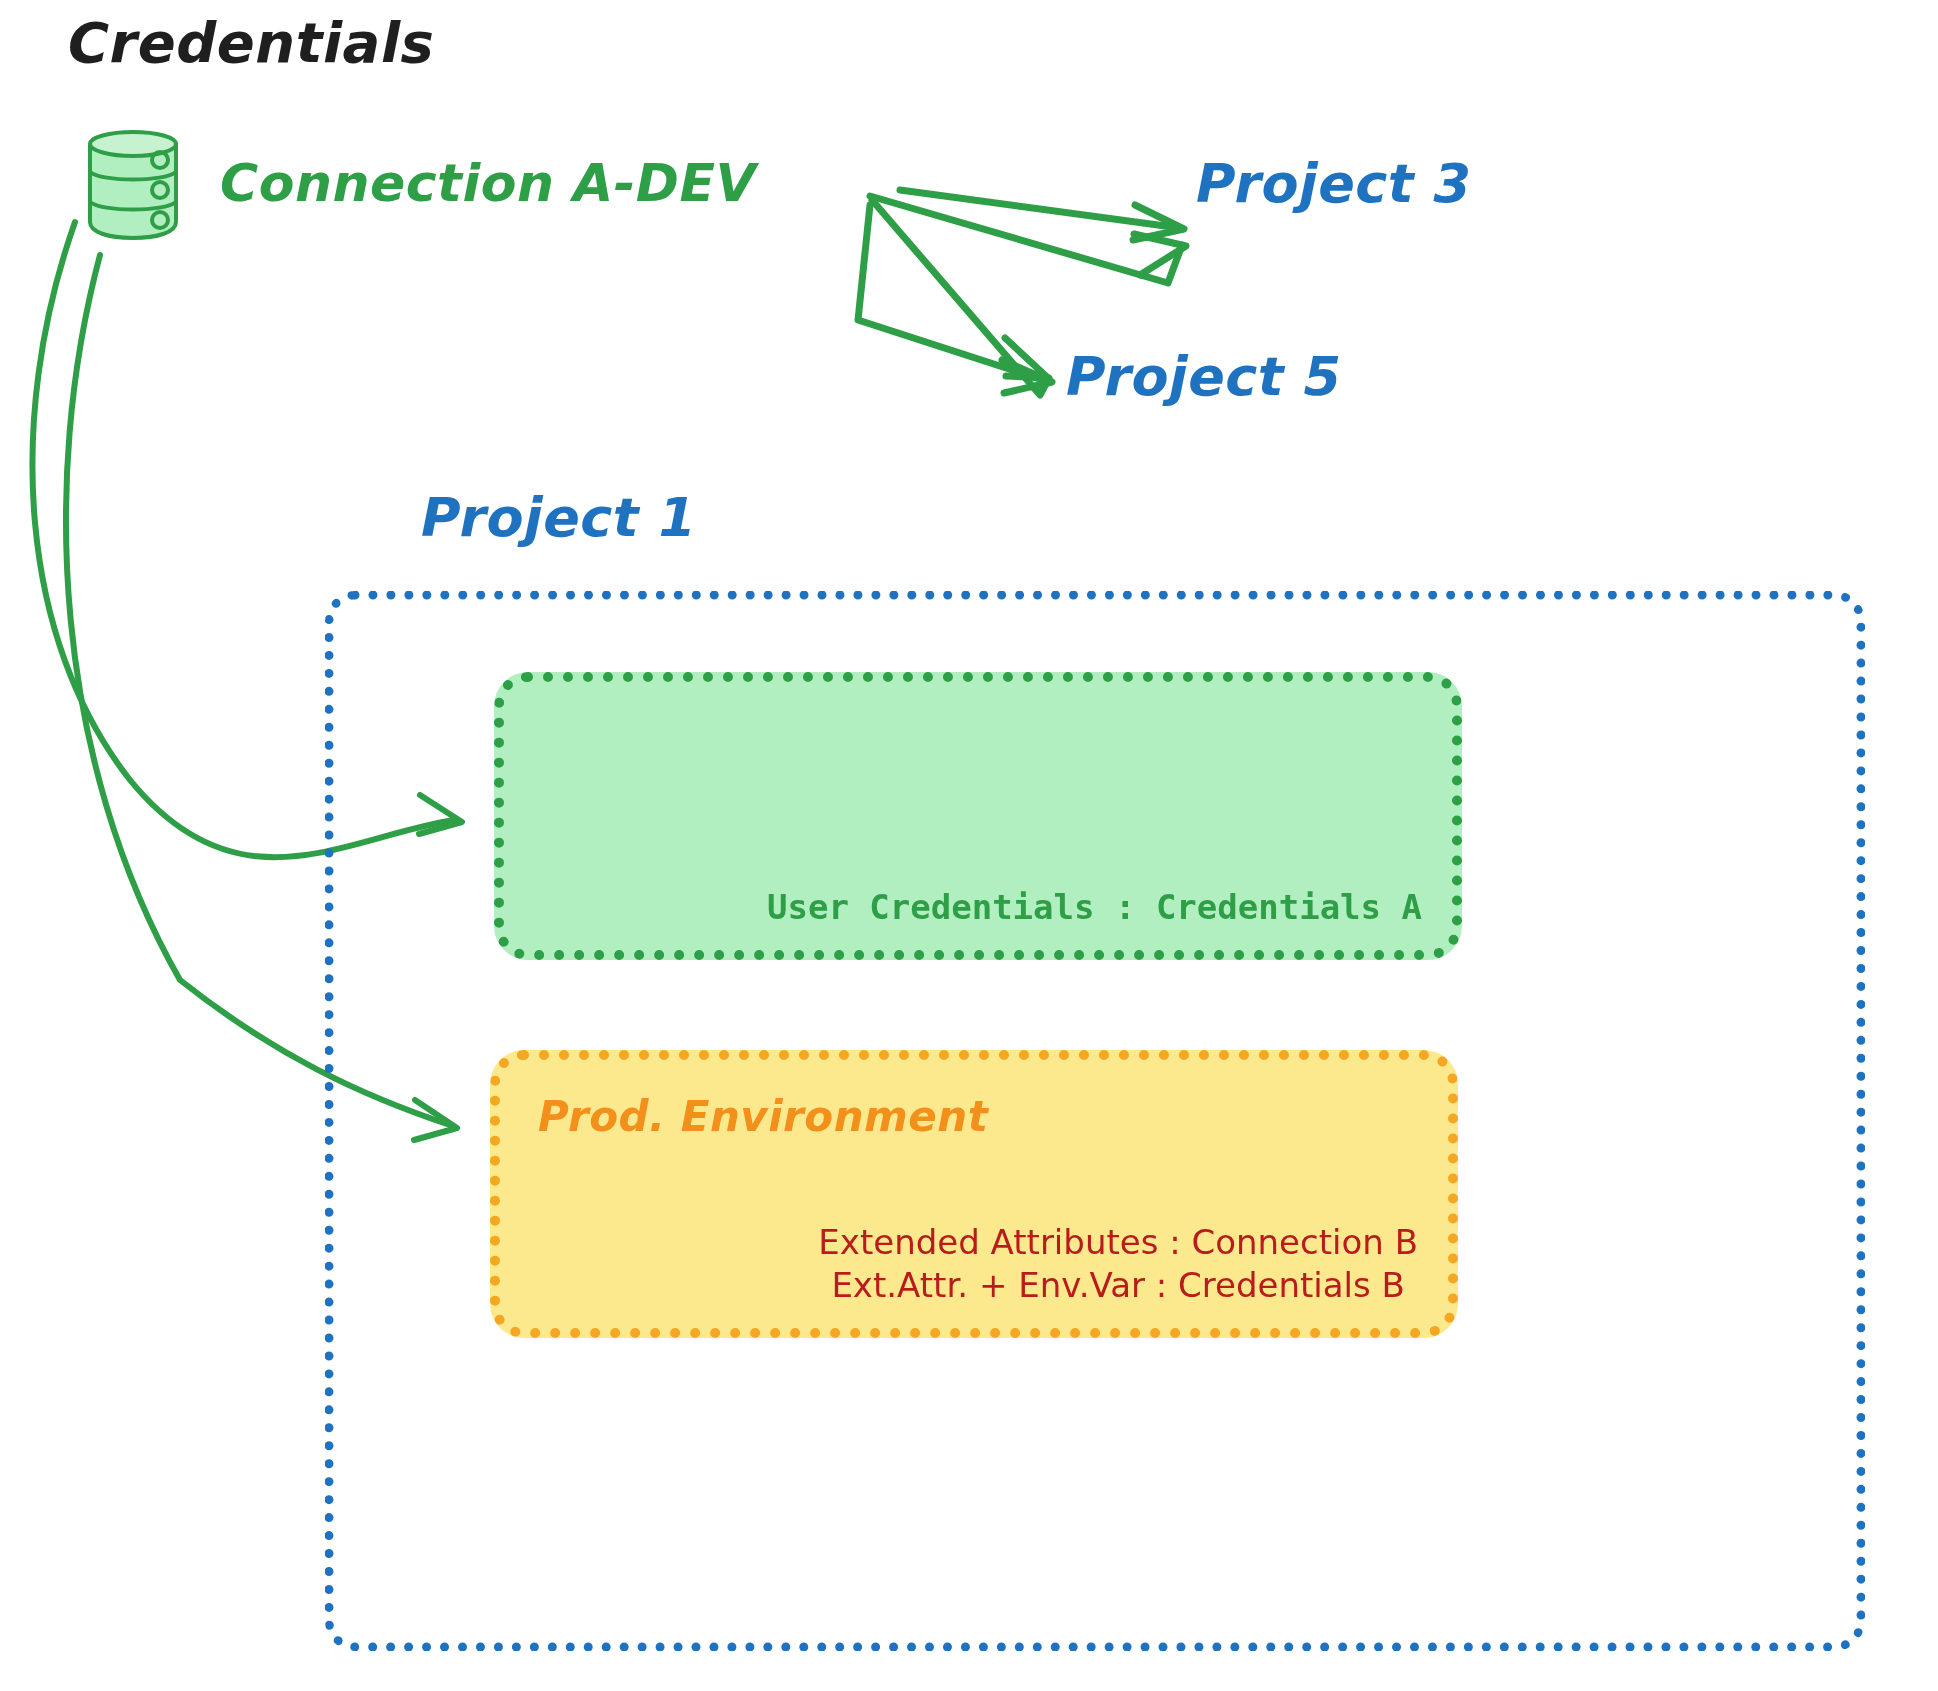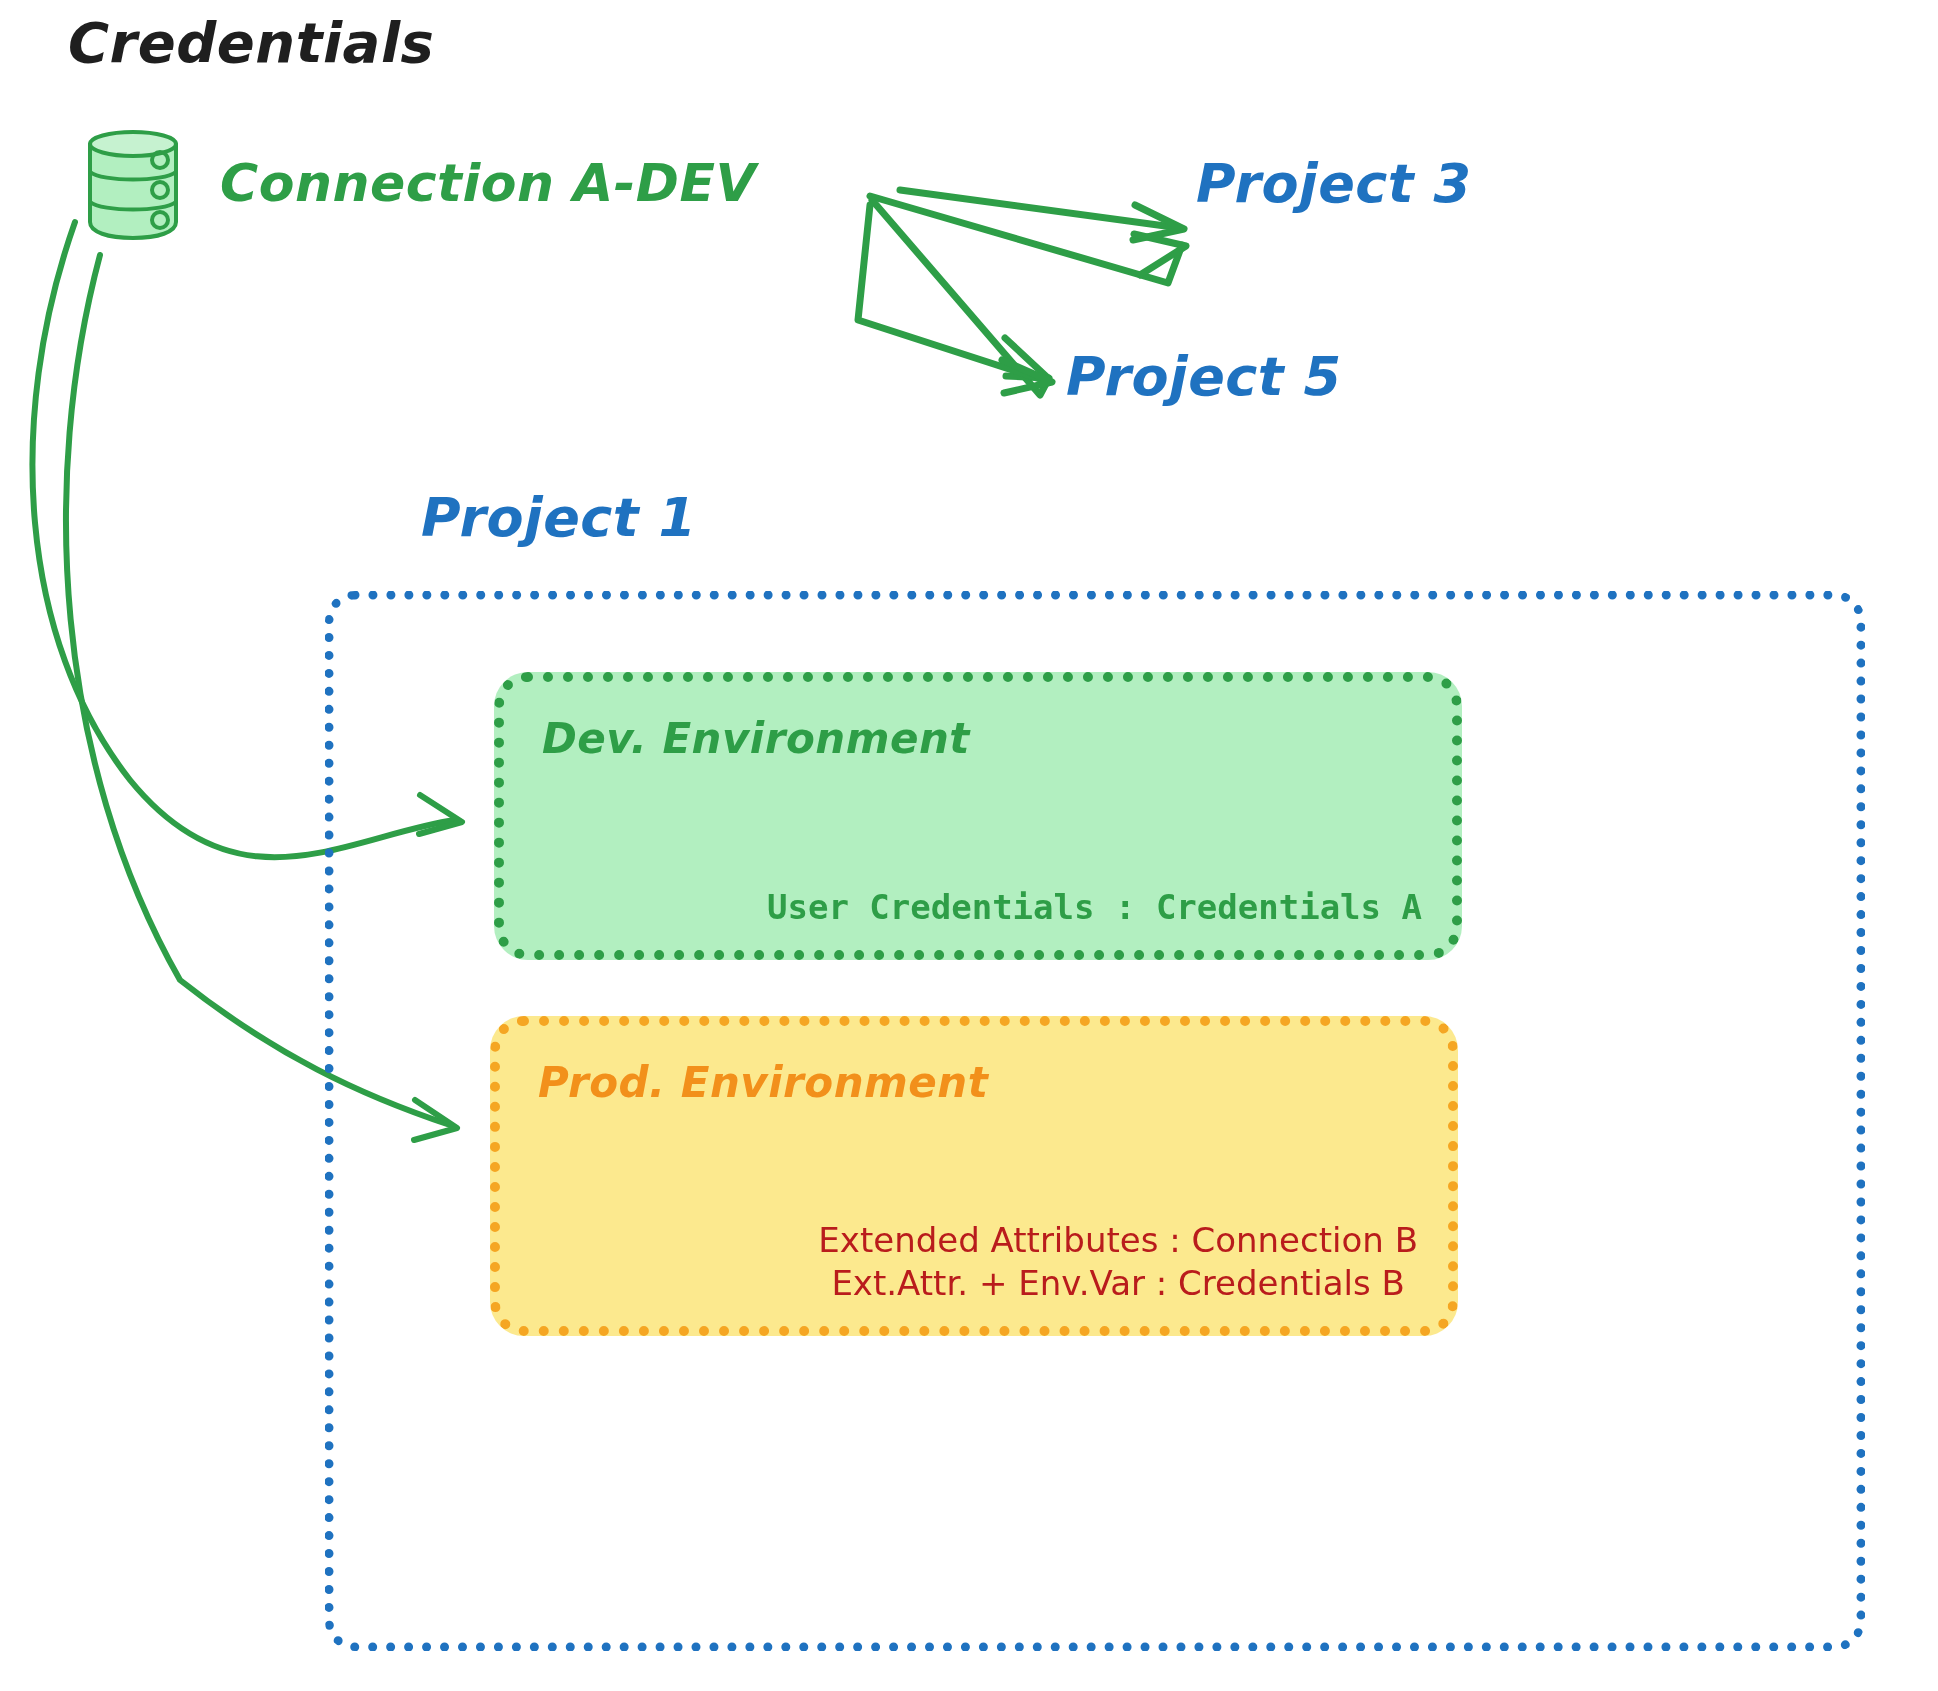--- a/index.html
+++ b/index.html
@@ -91,23 +91,23 @@
   #dev-env-box {
     left: 494px;
     top: 672px;
     width: 968px;
     height: 288px;
     background: #B2EFC0;
     border: 10px dotted #2E9E47;
   }
   #prod-env-box {
     left: 490px;
-    top: 1016px;
+    top: 1050px;
     width: 968px;
-    height: 320px;
+    height: 288px;
     background: #FCE98E;
     border: 10px dotted #F5A623;
   }
   .env-title {
     position: absolute;
     left: 38px;
     top: 32px;
     font-size: 42px;
     white-space: nowrap;
   }
@@ -188,21 +188,20 @@
 
   <div id="project-3-label" class="project-label hand">Project 3</div>
 
   <div id="project-2-label" class="project-label hand">Project 5</div>
 
   <div id="project-1-label" class="project-label hand">Project 1</div>
 
   <div id="project-1-container"></div>
 
   <div id="dev-env-box" class="env-box">
-    <div id="dev-env-title" class="env-title hand">Dev. Environment</div>
     <div class="env-detail-block">
       <div id="dev-detail-0" class="env-detail mono">User Credentials : Credentials A</div>
     </div>
   </div>
 
   <div id="prod-env-box" class="env-box">
     <div id="prod-env-title" class="env-title hand">Prod. Environment</div>
     <div class="env-detail-block">
       <div class="env-detail prod-detail">Extended Attributes : Connection B</div>
       <div class="env-detail prod-detail">Ext.Attr. + Env.Var : Credentials B</div>

